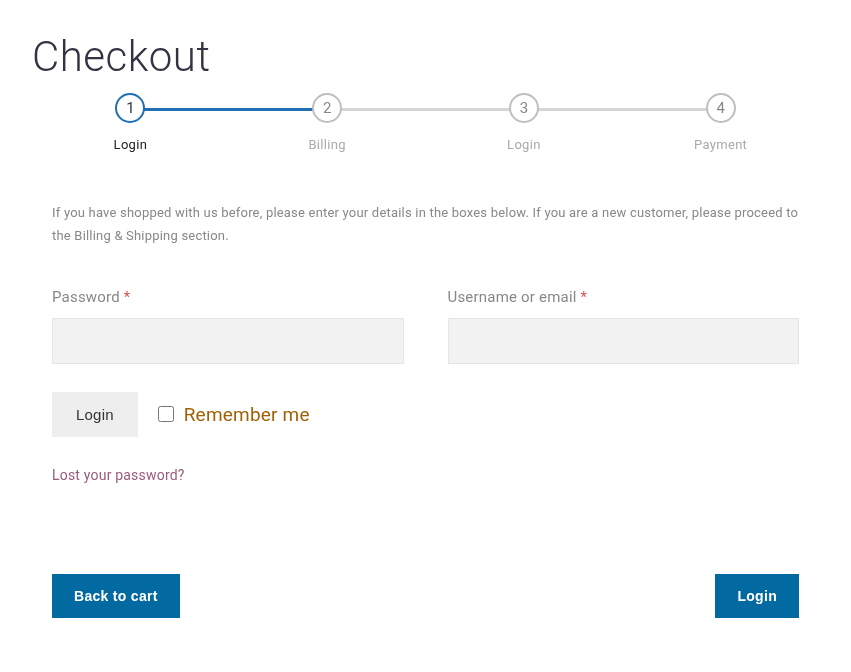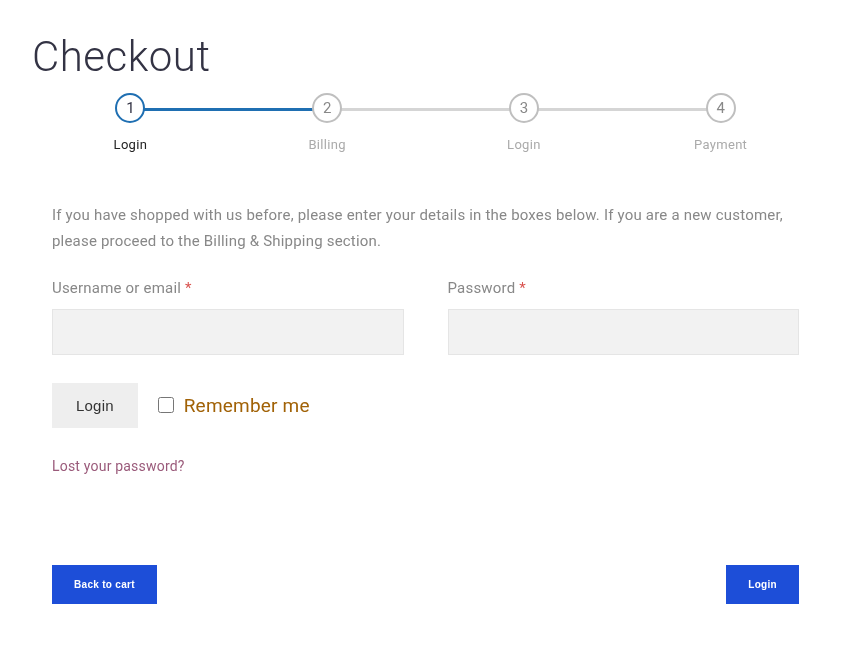--- a/index.html
+++ b/index.html
@@ -83,24 +83,24 @@
       color: #222;
     }
     .step-label.inactive {
       color: #aaa;
       text-align: right;
     }
     .content {
       padding: 0 20px;
     }
     .intro-text {
-      font-size: 15px;
+      font-size: 13px;
       color: #888;
       line-height: 1.75;
-      margin-bottom: 24px;
+      margin-bottom: 40px;
       letter-spacing: 0.2px;
     }
     .form-row {
       display: flex;
       gap: 44px;
       margin-bottom: 28px;
     }
     .form-group {
       flex: 1;
       display: flex;
@@ -158,25 +158,25 @@
       font-size: 14px;
       text-decoration: none;
       letter-spacing: 0.2px;
     }
     .nav-buttons {
       margin-top: 90px;
       display: flex;
       justify-content: space-between;
     }
     .btn-dark {
-      background: #1d4ed8;
+      background: #0369a1;
       color: #ffffff;
       border: none;
       padding: 14px 22px;
-      font-size: 10px;
+      font-size: 14px;
       font-weight: 600;
       cursor: pointer;
       letter-spacing: 0.3px;
     }
   </style>
 </head>
 <body>
 
 <div class="container">
   <h1>Checkout</h1>
@@ -200,32 +200,32 @@
       <div class="step-line inactive"></div>
       <div class="step-circle inactive">4</div>
       <div class="step-label inactive">Payment</div>
     </div>
   </div>
 
   <div class="content">
     <p class="intro-text">If you have shopped with us before, please enter your details in the boxes below. If you are a new customer, please proceed to the Billing &amp; Shipping section.</p>
 
     <div class="form-row">
+      <div class="form-group">
+        <label class="form-label">
+          <span>Password </span><span class="required">*</span>
+        </label>
+        <input type="password" class="form-input" style="">
+      </div>
       <div class="form-group">
         <label class="form-label">
           <span>Username or email </span><span class="required">*</span>
         </label>
         <input type="text" class="form-input" style="">
       </div>
-      <div class="form-group">
-        <label class="form-label">
-          <span>Password </span><span class="required">*</span>
-        </label>
-        <input type="password" class="form-input" style="">
-      </div>
     </div>
 
     <div class="login-row">
       <button class="btn-login">Login</button>
       <div class="remember-wrap">
         <input type="checkbox" class="remember-checkbox" style="">
         <span class="remember-label">Remember me</span>
       </div>
     </div>
 

